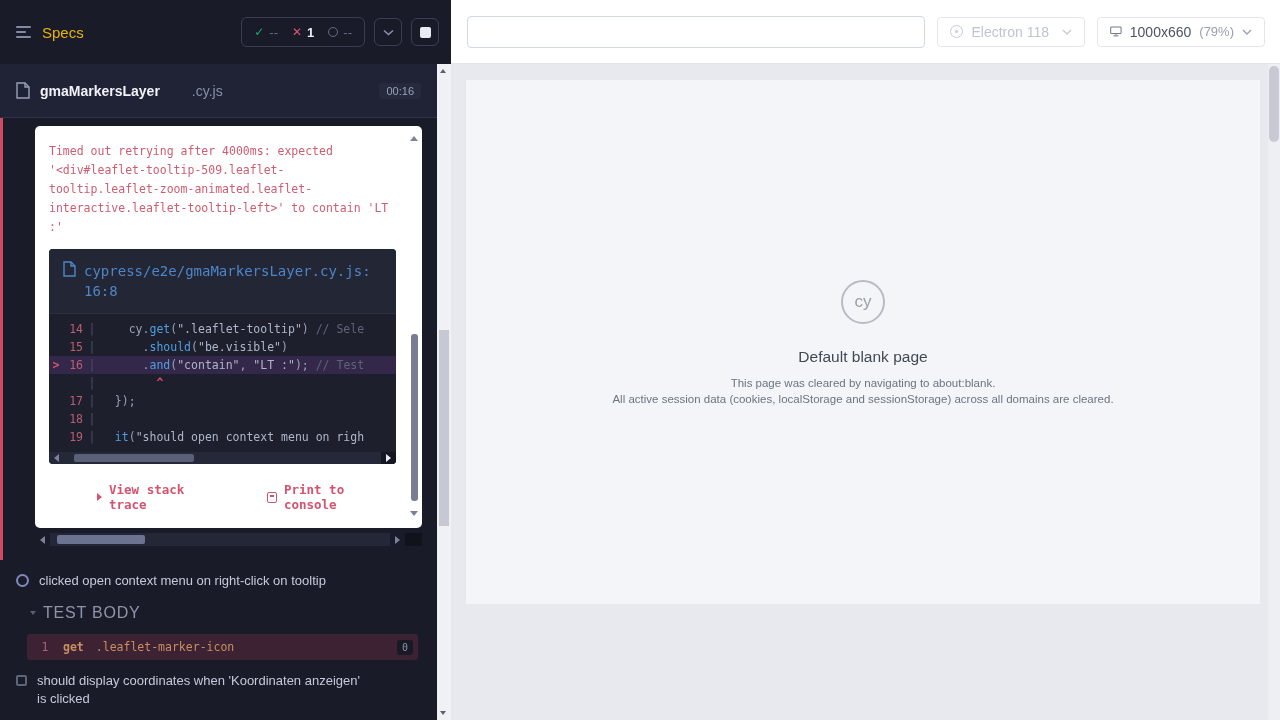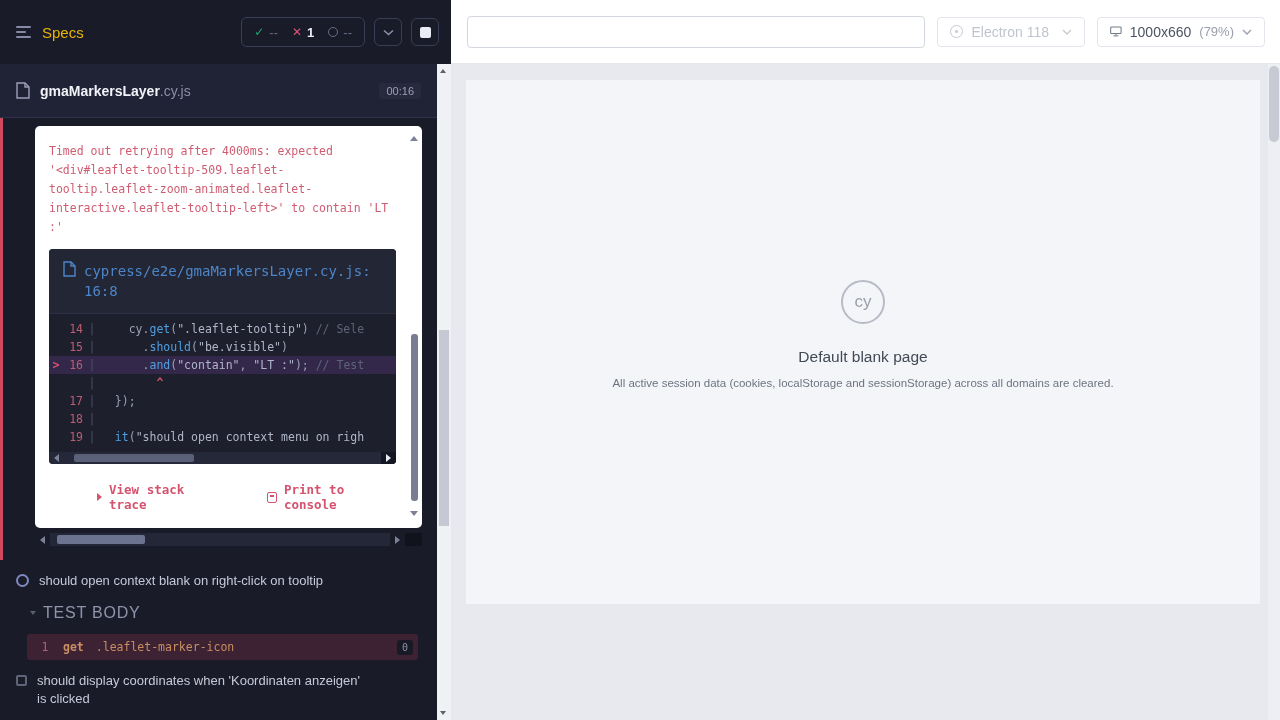--- a/index.html
+++ b/index.html
@@ -19,21 +19,21 @@
   .stat { display:flex; align-items:center; gap:5px; font-size:13px; color:#676d85; }
   .stat .pass-ic { color:#1ea970; font-size:12px; }
   .stat .fail-ic { color:#dd5570; font-size:12px; font-weight:bold; }
   .stat .pend-ic { width:10px; height:10px; border:1.5px solid #676d85; border-radius:50%; display:inline-block; }
   .stat.failed b { color:#eceef7; font-weight:bold; }
   .hdr-btn { width:28px; height:28px; border:1px solid #3a3e54; border-radius:6px; display:flex; align-items:center; justify-content:center; margin-left:9px; background:transparent; cursor:pointer; }
   .stop-square { width:11px; height:11px; background:#e9ebf5; border-radius:2px; }
 
   .spec-row { height:54px; display:flex; align-items:center; padding:0 16px; background:#202336; border-bottom:1px solid #2e3147; }
   .spec-name { margin-left:10px; font-size:14px; color:#f2f3f8; font-weight:bold; }
-  .spec-ext { color:#8a8fa6; font-weight:normal; }
+  .spec-ext { color:#8a8fa6; font-weight:normal;margin-left:32px; }
   .spec-spacer { flex:1; }
   .duration-badge { background:#272a3c; color:#9aa0b8; font-size:11px; padding:2px 7px; border-radius:3px; }
 
   .reporter-scroll { width:437px; }
 
   
   .failed-block { border-left:3px solid #d1495f; padding:8px 15px 14px 32px; }
   .error-panel { position:relative; background:#ffffff; border-radius:5px; padding:16px 16px 16px 14px; min-height:372px; }
   .error-message { font-family:"DejaVu Sans Mono",monospace; font-size:11.5px; line-height:19px; color:#cf5c71; overflow-wrap:break-word; word-break:break-word; padding-right:12px; }
   .code-frame { margin-top:12px; margin-right:10px; background:#1d1f2d; border-radius:4px; overflow:hidden; }
@@ -265,21 +265,21 @@
           </span>
         <span class="arrow-cell">
             <span class="tri right"></span>
           </span>
         <span class="corner-block"></span>
       </div>
     </div>
 
     <div class="test-item">
       <span class="spinner-ring"></span>
-      <span class="test-title">should open context blank on right-click on tooltip</span>
+      <span class="test-title">clicked open context menu on right-click on tooltip</span>
     </div>
 
     <div class="test-body-row">
       <span class="tri sm down"></span>
       <span>TEST BODY</span>
     </div>
 
     <div class="command-row">
       <span class="cmd-num">1</span>
       <span class="cmd-name">get</span>
@@ -323,20 +323,21 @@
       </svg>
   </div>
 </div>
 
 <div id="main">
   <div class="aut-frame">
     <div class="aut-content">
       <div class="cy-logo">cy</div>
       <div class="aut-title">Default blank page</div>
       <div class="aut-desc">
+        <div>This page was cleared by navigating to about:blank.</div>
         <div>All active session data (cookies, localStorage and sessionStorage) across all domains are cleared.</div>
       </div>
     </div>
   </div>
 </div>
 
 <div id="page-scrollbar">
   <span class="thumb"></span>
 </div>
 

